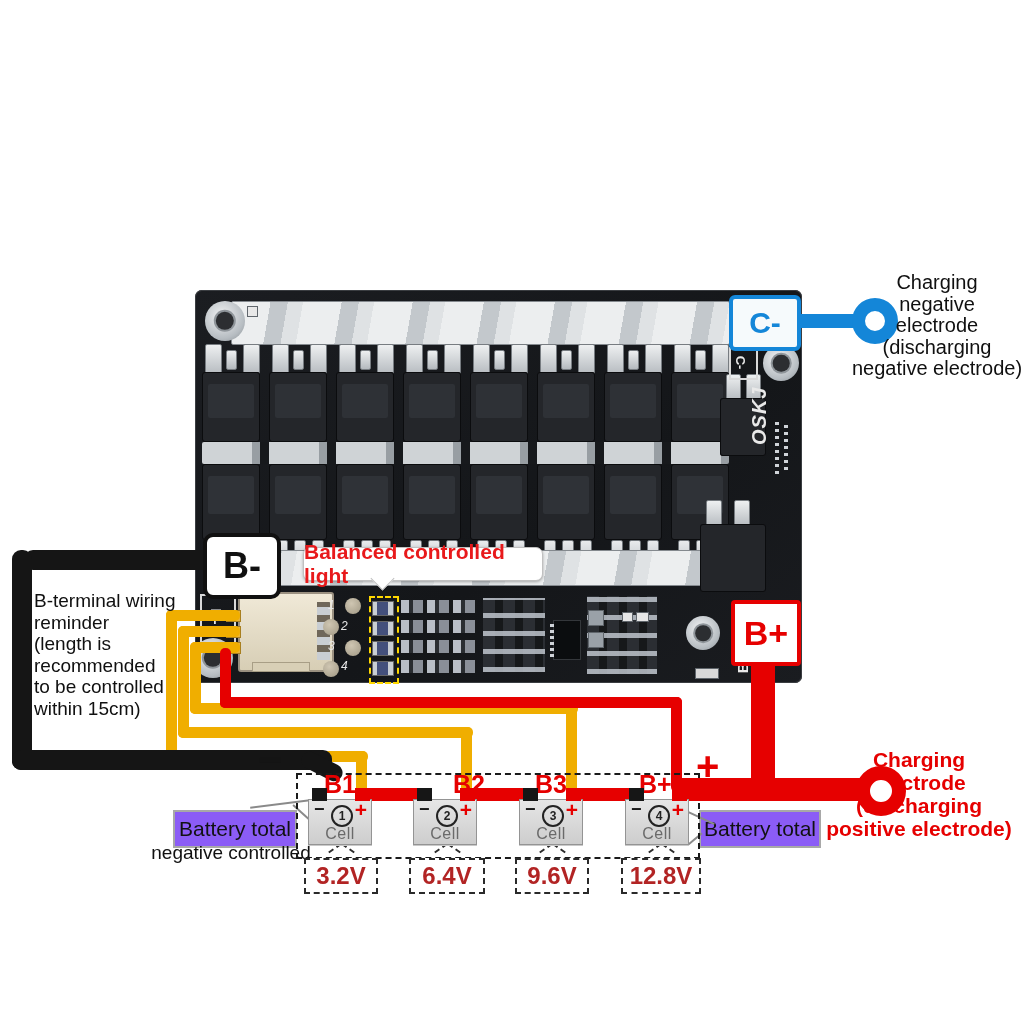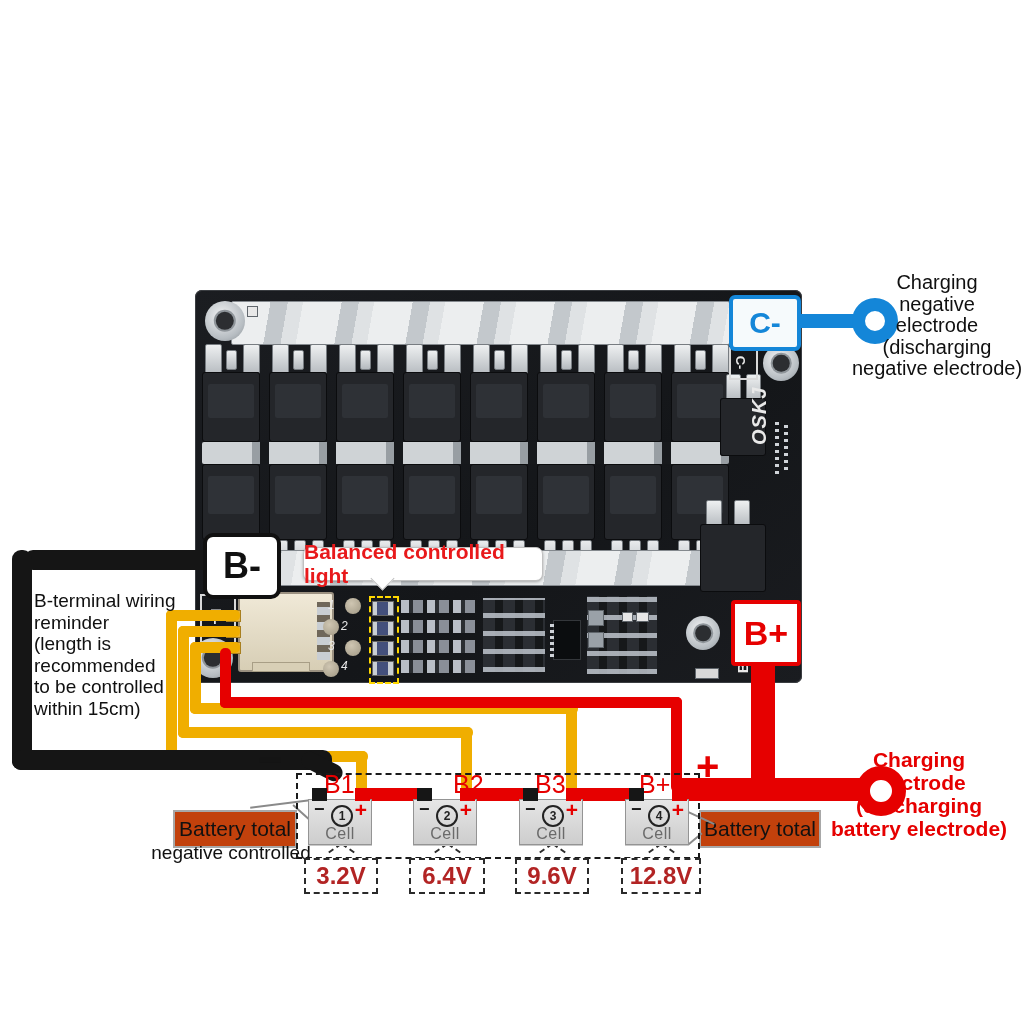--- a/index.html
+++ b/index.html
@@ -80,36 +80,36 @@
       font-size:21px;font-weight:bold;color:#e8191b;z-index:6;}
   #balanced-tail{left:374px;top:570px;width:16px;height:16px;background:#fff;transform:rotate(45deg);
       border-right:1px solid #c0c0c0;border-bottom:1px solid #c0c0c0;z-index:7;}
 
   
   .note{line-height:21.5px;font-size:20px;}
   #charge-neg{left:843px;top:272px;width:188px;text-align:center;color:#101010;font-weight:500;}
   #bterm-note{left:34px;top:590px;width:190px;font-size:19px;line-height:21.5px;color:#101010;font-weight:500;}
   #charge-pos{left:815px;top:748px;width:208px;text-align:center;color:#e60000;font-weight:600;
       font-size:21px;line-height:23px;z-index:3;}
-  .whitebox{position:absolute;background:#c2410c;border:2px solid #a8a8a8;display:flex;align-items:center;
+  .whitebox{position:absolute;background:#8b5cf6;border:2px solid #a8a8a8;display:flex;align-items:center;
       justify-content:center;font-size:21px;color:#111;}
   #lith-note{left:138px;top:864px;width:184px;text-align:center;font-size:19px;line-height:22px;color:#101010;}
   #neg-elec{left:146px;top:842px;width:170px;text-align:center;font-size:19px;color:#101010;}
   .leader{position:absolute;height:2px;background:#8a8a8a;}
 
   
   #packrect{left:296px;top:773px;width:400px;height:82px;border:2px dashed #1a1a1a;}
   .cell{position:absolute;width:62px;height:44px;background:linear-gradient(180deg,#e6e6e6,#cdcdcd);
         border:1px solid #949494;box-shadow:0 1px 0 #c9c9c9;z-index:4;}
   .cell .cminus{position:absolute;left:5px;top:-1px;font-size:18px;font-weight:bold;color:#1a1a1a;}
   .cell .ccirc{position:absolute;left:22px;top:5px;width:18px;height:18px;border:2px solid #222;border-radius:50%;
         font-size:12px;font-weight:bold;display:flex;align-items:center;justify-content:center;color:#222;}
   .cell .cplus{position:absolute;right:4px;top:-2px;font-size:21px;font-weight:bold;color:#e60000;}
   .cell .cname{position:absolute;left:0;right:0;bottom:1px;text-align:center;font-size:16px;color:#6a6a6a;letter-spacing:.5px;}
-  .blabel{position:absolute;top:770px;font-size:25px;font-weight:normal;color:#e60000;z-index:5;}
+  .blabel{position:absolute;top:770px;font-size:25px;font-weight:bold;color:#e60000;z-index:5;}
   .term{position:absolute;top:788px;width:15px;height:13px;z-index:5;}
   .term.black{background:#161616;}
   .term.red{background:#e60000;}
   .link{position:absolute;top:788px;height:13px;background:#e60000;z-index:4;}
   .vbox{position:absolute;top:858px;height:32px;background:#fff;border:2px dashed #2a2a2a;
         display:flex;align-items:center;justify-content:center;font-size:24px;font-weight:bold;color:#b22424;}
   .caret{position:absolute;top:847px;width:15px;height:2px;border-top:2px dashed #2a2a2a;}
   #pack-minus{left:258px;top:736px;font-size:42px;font-weight:bold;color:#141414;z-index:5;}
   #pack-plus{left:696px;top:744px;font-size:40px;font-weight:bold;color:#e60000;z-index:5;}
 </style>
@@ -329,21 +329,21 @@
     <div>(length is</div>
     <div>recommended</div>
     <div>to be controlled</div>
     <div>within 15cm)</div>
   </div>
 
   <div id="charge-pos" class="abs">
     <div>Charging</div>
     <div>electrode</div>
     <div>(discharging</div>
-    <div style="white-space:nowrap;">battery electrode)</div>
+    <div style="white-space:nowrap;">positive electrode)</div>
   </div>
 
   <div class="whitebox" style="left:173px;top:810px;width:120px;height:34px;">Battery total</div>
   <div class="leader" style="left:250px;top:803px;width:60px;transform:rotate(-7deg);"></div>
   <div class="leader" style="left:290px;top:812px;width:24px;transform:rotate(42deg);"></div>
   <div id="neg-elec" class="abs">negative controlled</div>
 
   <div class="whitebox" style="left:699px;top:810px;width:118px;height:34px;">Battery total</div>
   <div class="leader" style="left:682px;top:816px;width:34px;transform:rotate(25deg);"></div>
   <div class="leader" style="left:686px;top:838px;width:18px;transform:rotate(-40deg);"></div>

